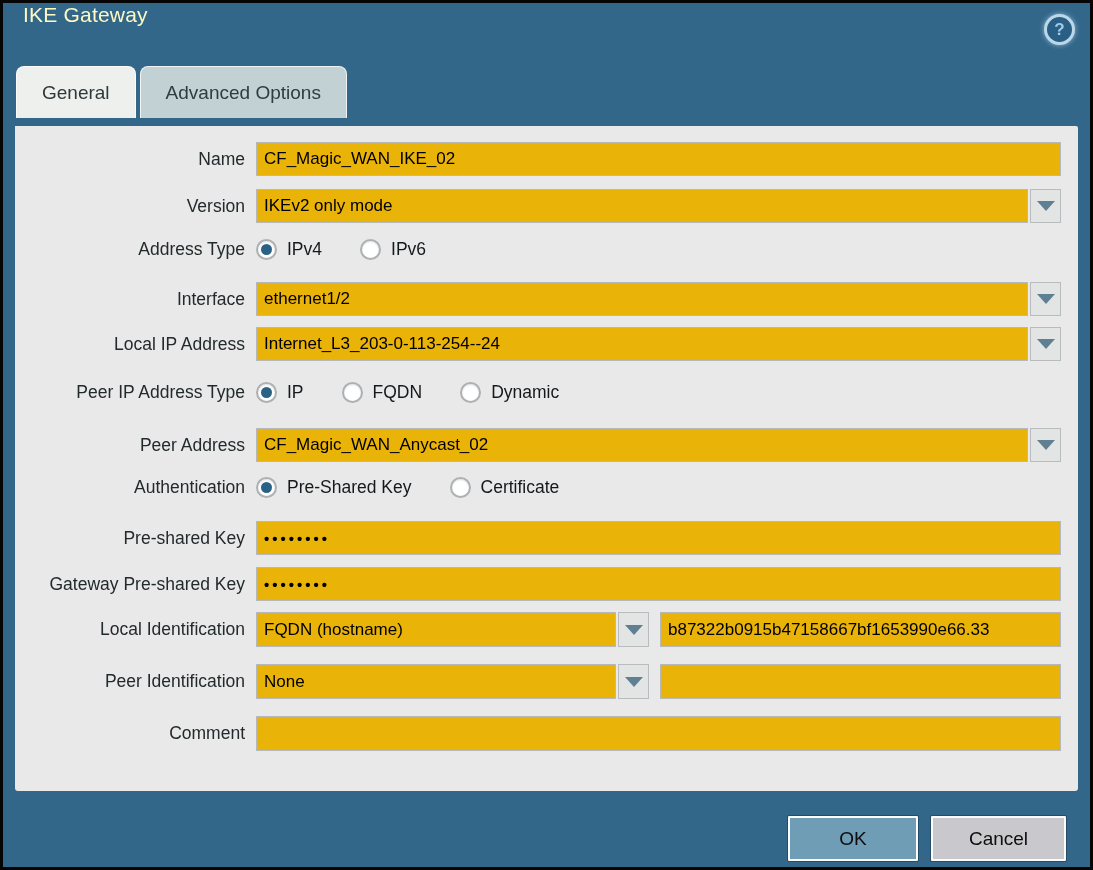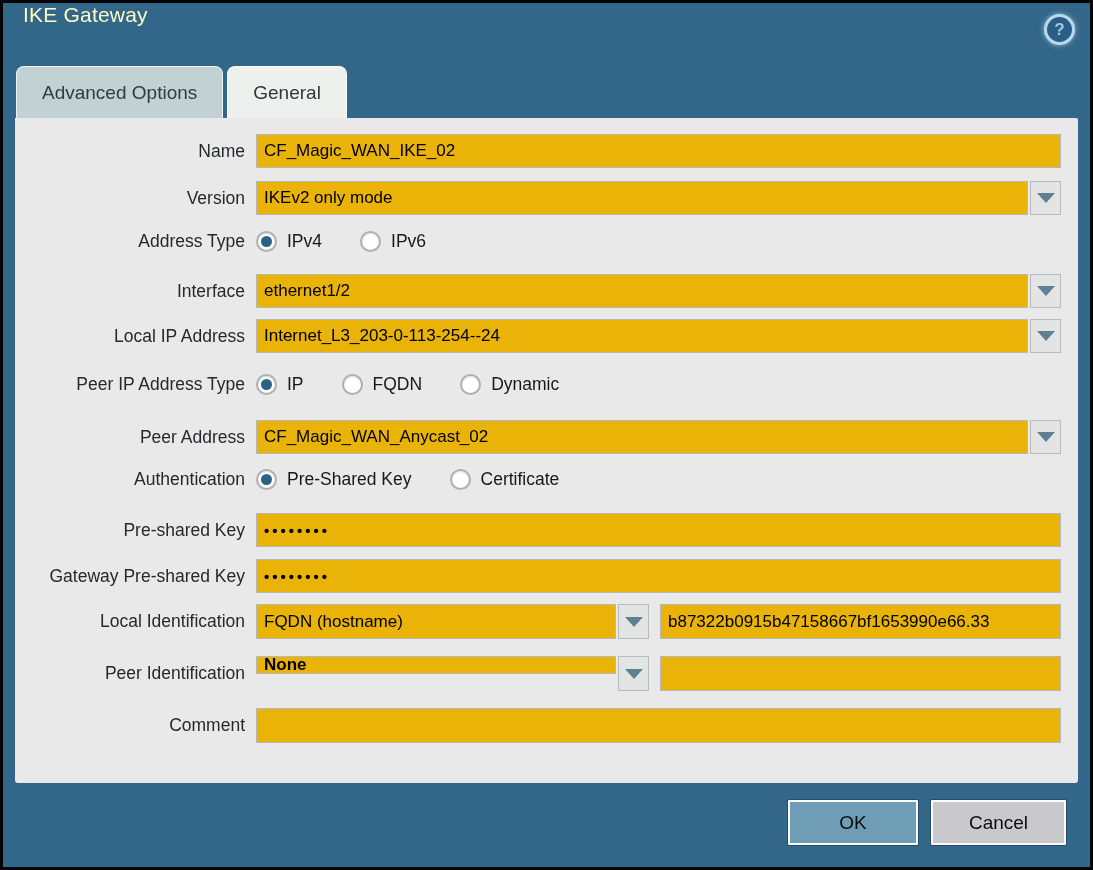--- a/index.html
+++ b/index.html
@@ -20,21 +20,21 @@
   
   .tabs{display:flex;gap:4px;padding-left:13px;height:52px;}
   .tab{
     display:flex;align-items:center;padding:0 25px;font-size:19px;
     border-radius:8px 8px 0 0;cursor:pointer;border:1px solid rgba(255,255,255,.75);border-bottom:none;
   }
   .tab.active{background:#eef0ee;color:#2f383a;position:relative;z-index:2;}
   .tab.inactive{background:#c2d1d3;color:#2e3d40;}
   
   .panel{
-    margin:0 12px;background:#e9e9e9;height:665px;padding-top:16px;
+    margin:8px 12px;background:#e9e9e9;height:665px;padding-top:16px;
     border-radius:0 2px 3px 3px;position:relative;z-index:1;
   }
   .row{display:flex;align-items:center;}
   .lbl{width:241px;flex:none;text-align:right;padding-right:11px;font-size:17.5px;color:#232a2c;}
   .ctrl{flex:1;display:flex;align-items:center;padding-right:17px;min-width:0;}
   .txt{
     height:34px;border:1px solid #b5b9bb;background:#eab308;font-size:17px;color:#000;
     padding:0 7px;outline:none;min-width:0;
   }
   .fill{flex:1;}
@@ -74,22 +74,22 @@
 <div class="dialog">
 
   <div class="titlebar">
     <div class="title">IKE Gateway</div>
     <div class="help">
       <span>?</span>
     </div>
   </div>
 
   <div class="tabs">
+    <div class="tab active">General</div>
     <div class="tab inactive">Advanced Options</div>
-    <div class="tab active">General</div>
   </div>
 
   <div class="panel">
 
     <div class="row" style="margin-bottom:13px">
       <label class="lbl">Name</label>
       <div class="ctrl">
         <input class="txt fill" value="CF_Magic_WAN_IKE_02" style="">
       </div>
     </div>
@@ -218,21 +218,21 @@
           </div>
         </div>
         <input class="txt fill" style="height: 35px; margin-left: 11px;" value="b87322b0915b47158667bf1653990e66.33">
       </div>
     </div>
 
     <div class="row" style="margin-bottom:17px">
       <label class="lbl">Peer Identification</label>
       <div class="ctrl">
         <div class="combo-fixed">
-          <input class="txt" style="height: 18px; font-weight: bold;" value="None">
+          <input class="txt" style="height: 35px;" value="None">
           <div class="ddbtn" style="height:35px">
             <div class="tri"></div>
           </div>
         </div>
         <input class="txt fill" style="height: 35px; margin-left: 11px;" value="">
       </div>
     </div>
 
     <div class="row">
       <label class="lbl">Comment</label>

